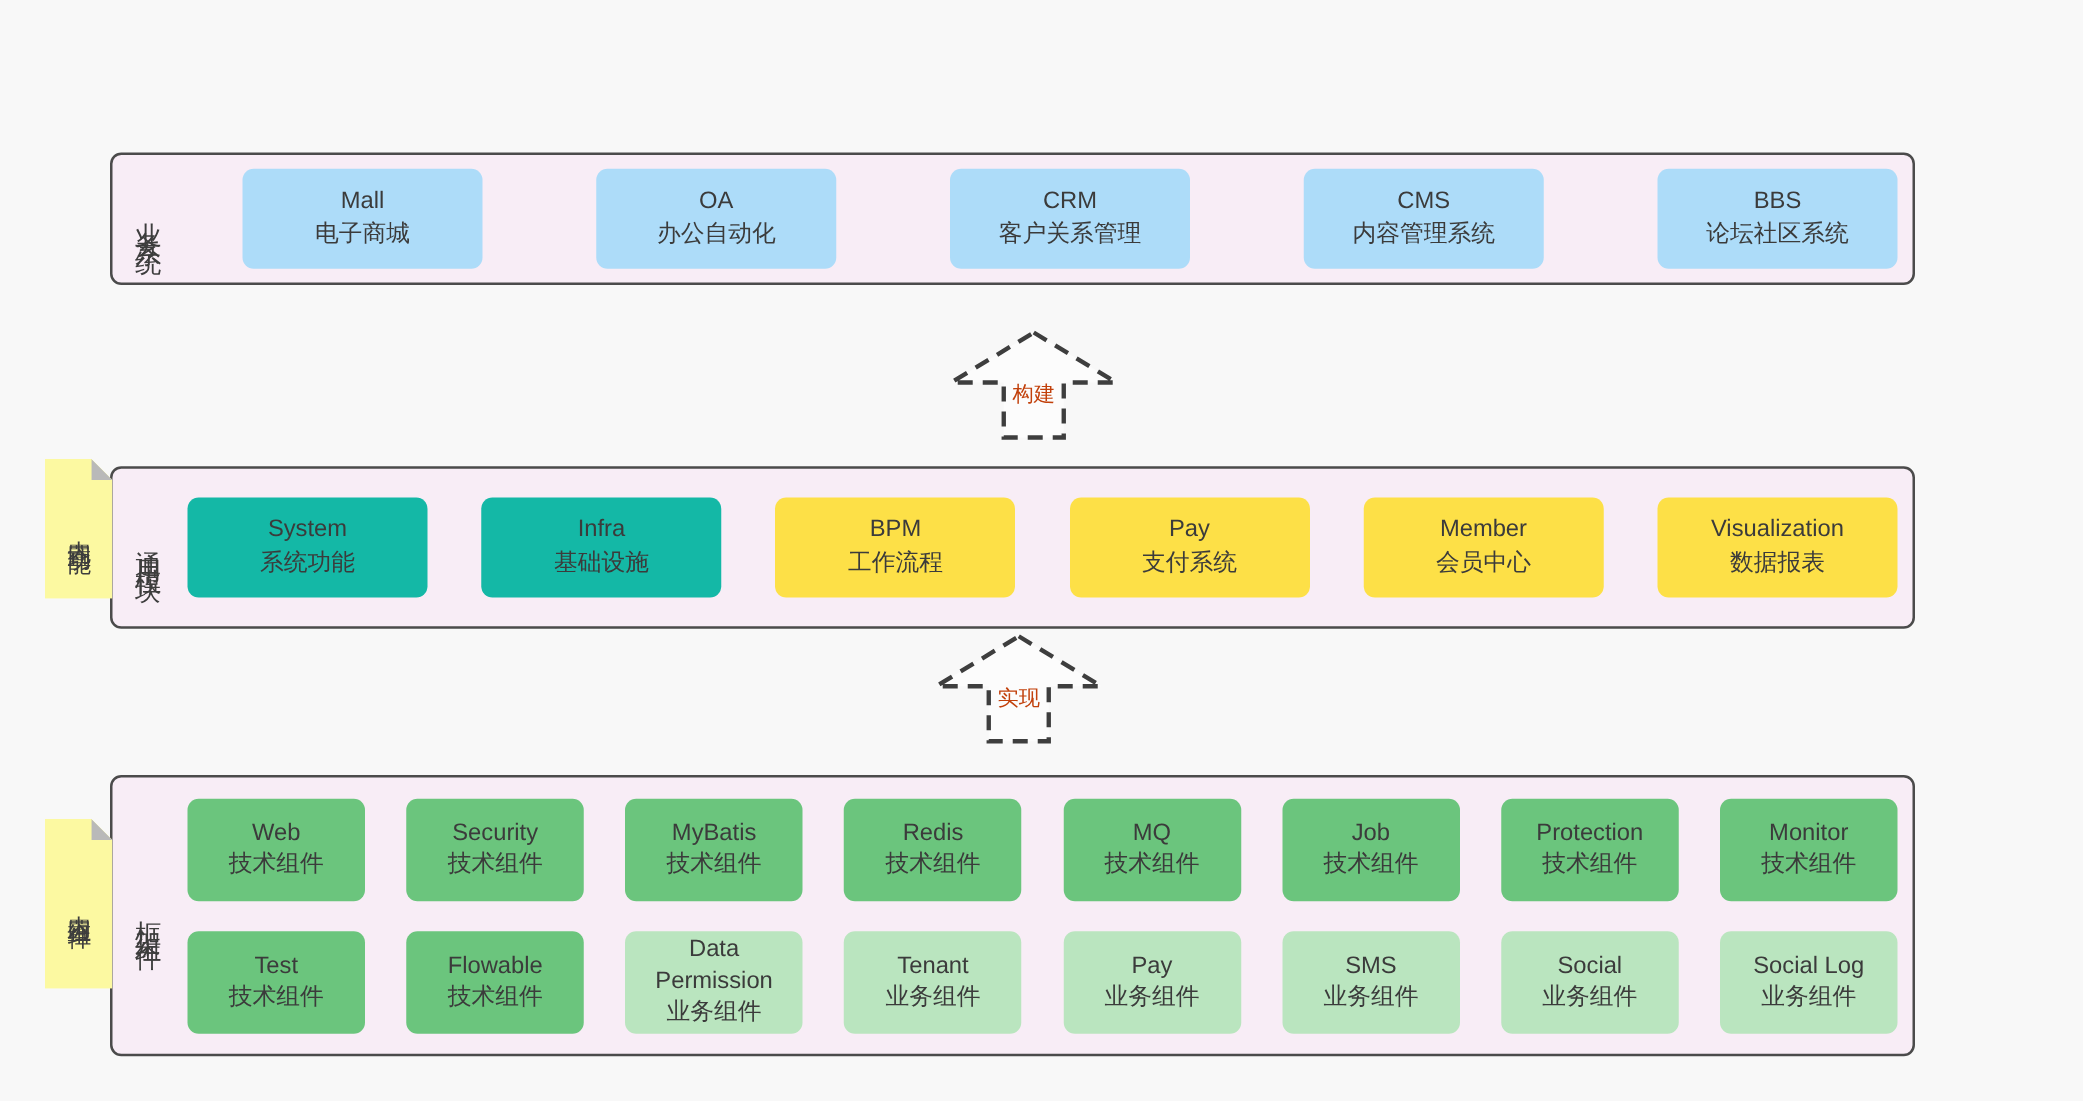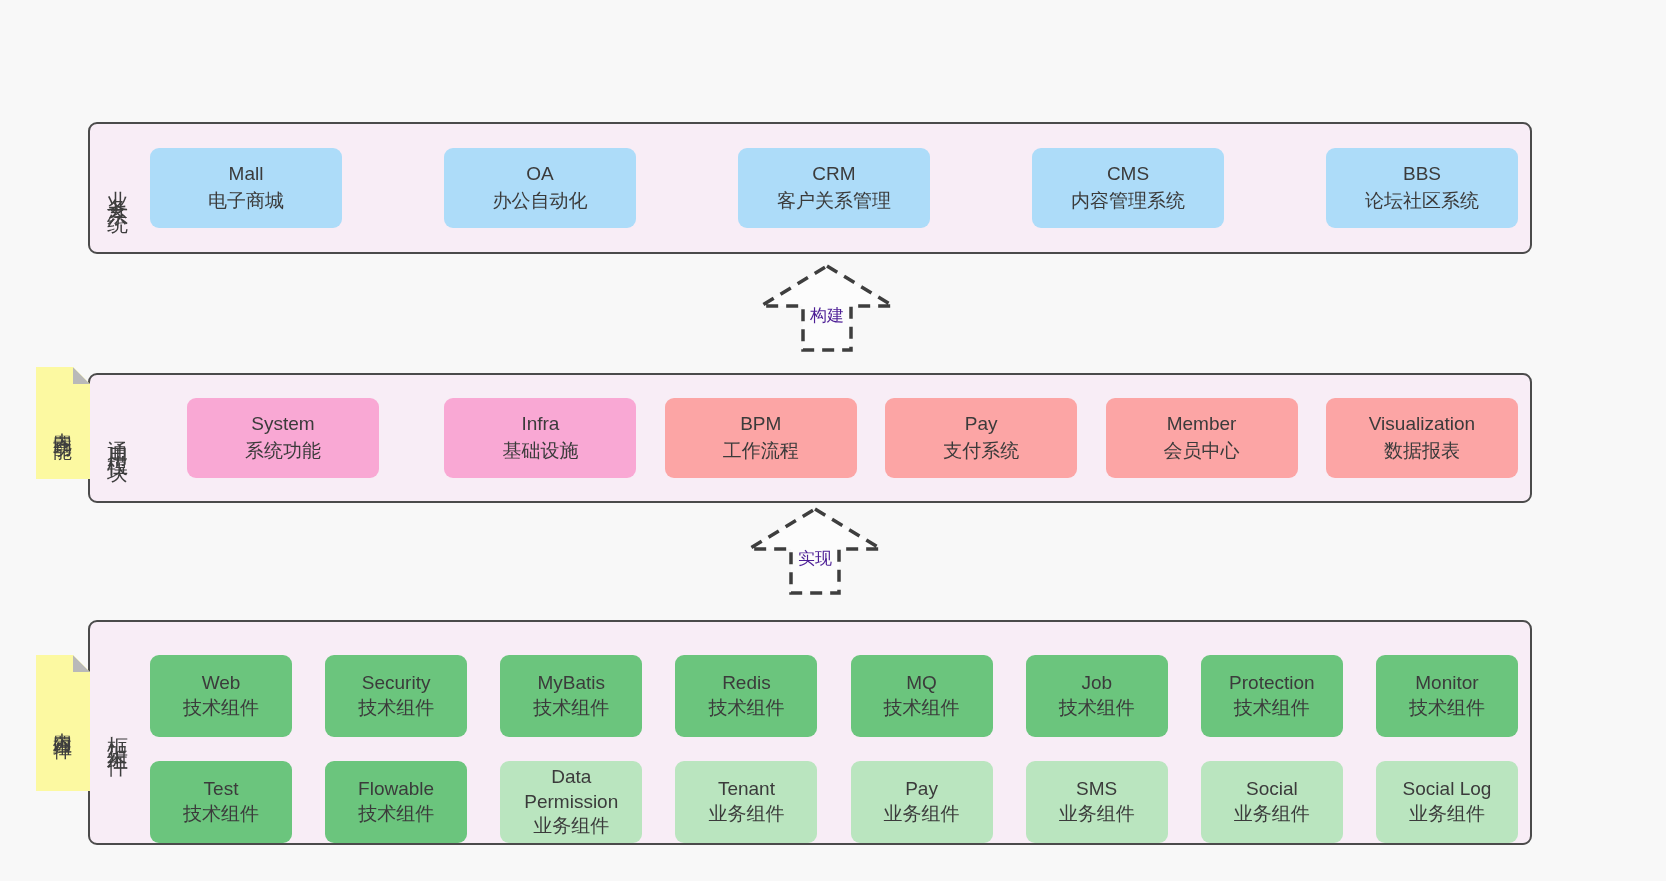--- a/index.html
+++ b/index.html
@@ -2,61 +2,61 @@
 <html><head>
 <meta charset="utf-8">
 <style>
   html,body{margin:0;padding:0;background:#f8f8f8;}
   .canvas{position:relative;width:1666px;height:881px;background:#f8f8f8;overflow:hidden;
           font-family:"Liberation Sans","DejaVu Sans",sans-serif;color:#3b3b3b;}
 
   
   .band{position:absolute;left:88px;width:1444px;background:#f8edf6;border:2px solid #4b4b4b;
         border-radius:9px;box-sizing:border-box;display:flex;align-items:stretch;padding-left:8px;}
-  .band-top{top:122px;height:132px;}
+  .band-top{top:122px;height:106px;gap:44px;}
   .band-middle{top:373px;height:130px;}
   .band-bottom{top:620px;height:225px;}
 
   .vlabel-wrap{width:40px;display:flex;align-items:center;justify-content:center;flex:0 0 40px;}
   .vlabel{writing-mode:vertical-rl;text-orientation:upright;font-size:21px;color:#3d3d3d;
           letter-spacing:7px;line-height:1;}
 
   .boxes{flex:1;display:flex;justify-content:space-between;align-items:center;padding:0 12px;}
-  .rows{flex:1;display:flex;flex-direction:column;justify-content:flex-end;gap:24px;}
+  .rows{flex:1;display:flex;flex-direction:column;justify-content:center;gap:24px;}
   .rows .boxes{flex:0 0 auto;}
 
   .box{border-radius:9px;display:flex;flex-direction:column;align-items:center;justify-content:center;
        text-align:center;font-size:19px;line-height:1.42;color:#3b3b3b;}
   .band-top .box,.band-middle .box{width:192px;height:80px;}
   .band-bottom .box{width:142px;height:82px;line-height:1.3;padding:0 6px;box-sizing:border-box;}
 
   .c-blue{background:#addcf9;}
-  .c-red{background:#f9a8d4;margin-left:37px;}
-  .c-pink{background:#fca5a5;}
+  .c-red{background:#14b8a6;}
+  .c-pink{background:#fde047;}
   .c-gdark{background:#6bc57d;}
   .c-glight{background:#bae5bf;}
 
   
   .tag{position:absolute;left:36px;width:54px;background:#fcf9a1;z-index:2;
        display:flex;align-items:center;justify-content:center;
        clip-path:polygon(0 0,calc(100% - 17px) 0,100% 17px,100% 100%,0 100%);}
   .tag-middle{top:367px;height:112px;}
   .tag-bottom{top:655px;height:136px;}
   .tag .fold{position:absolute;top:0;right:0;width:17px;height:17px;background:#b9b9b9;
              clip-path:polygon(0 0,100% 100%,0 100%);}
   .tag-text{writing-mode:vertical-rl;text-orientation:upright;font-size:19px;color:#3d3d3d;
             letter-spacing:3px;line-height:1;}
 
   
   .arrow{position:absolute;width:140px;height:92px;}
   .arrow-1{left:757px;top:262px;}
   .arrow-2{left:745px;top:505px;}
   .arrow svg{display:block;width:100%;height:100%;}
   .arrow-label{position:absolute;left:50%;top:42px;transform:translateX(-50%);
-               font-size:17px;color:#4c1d95;background:#fcfcfc;padding:0 2px;white-space:nowrap;}
+               font-size:17px;color:#c2410c;background:#fcfcfc;padding:0 2px;white-space:nowrap;}
 </style>
 </head>
 <body>
 
 <div class="canvas">
 
   <section class="band band-top">
     <div class="vlabel-wrap">
       <span class="vlabel">业务系统</span>
     </div>

